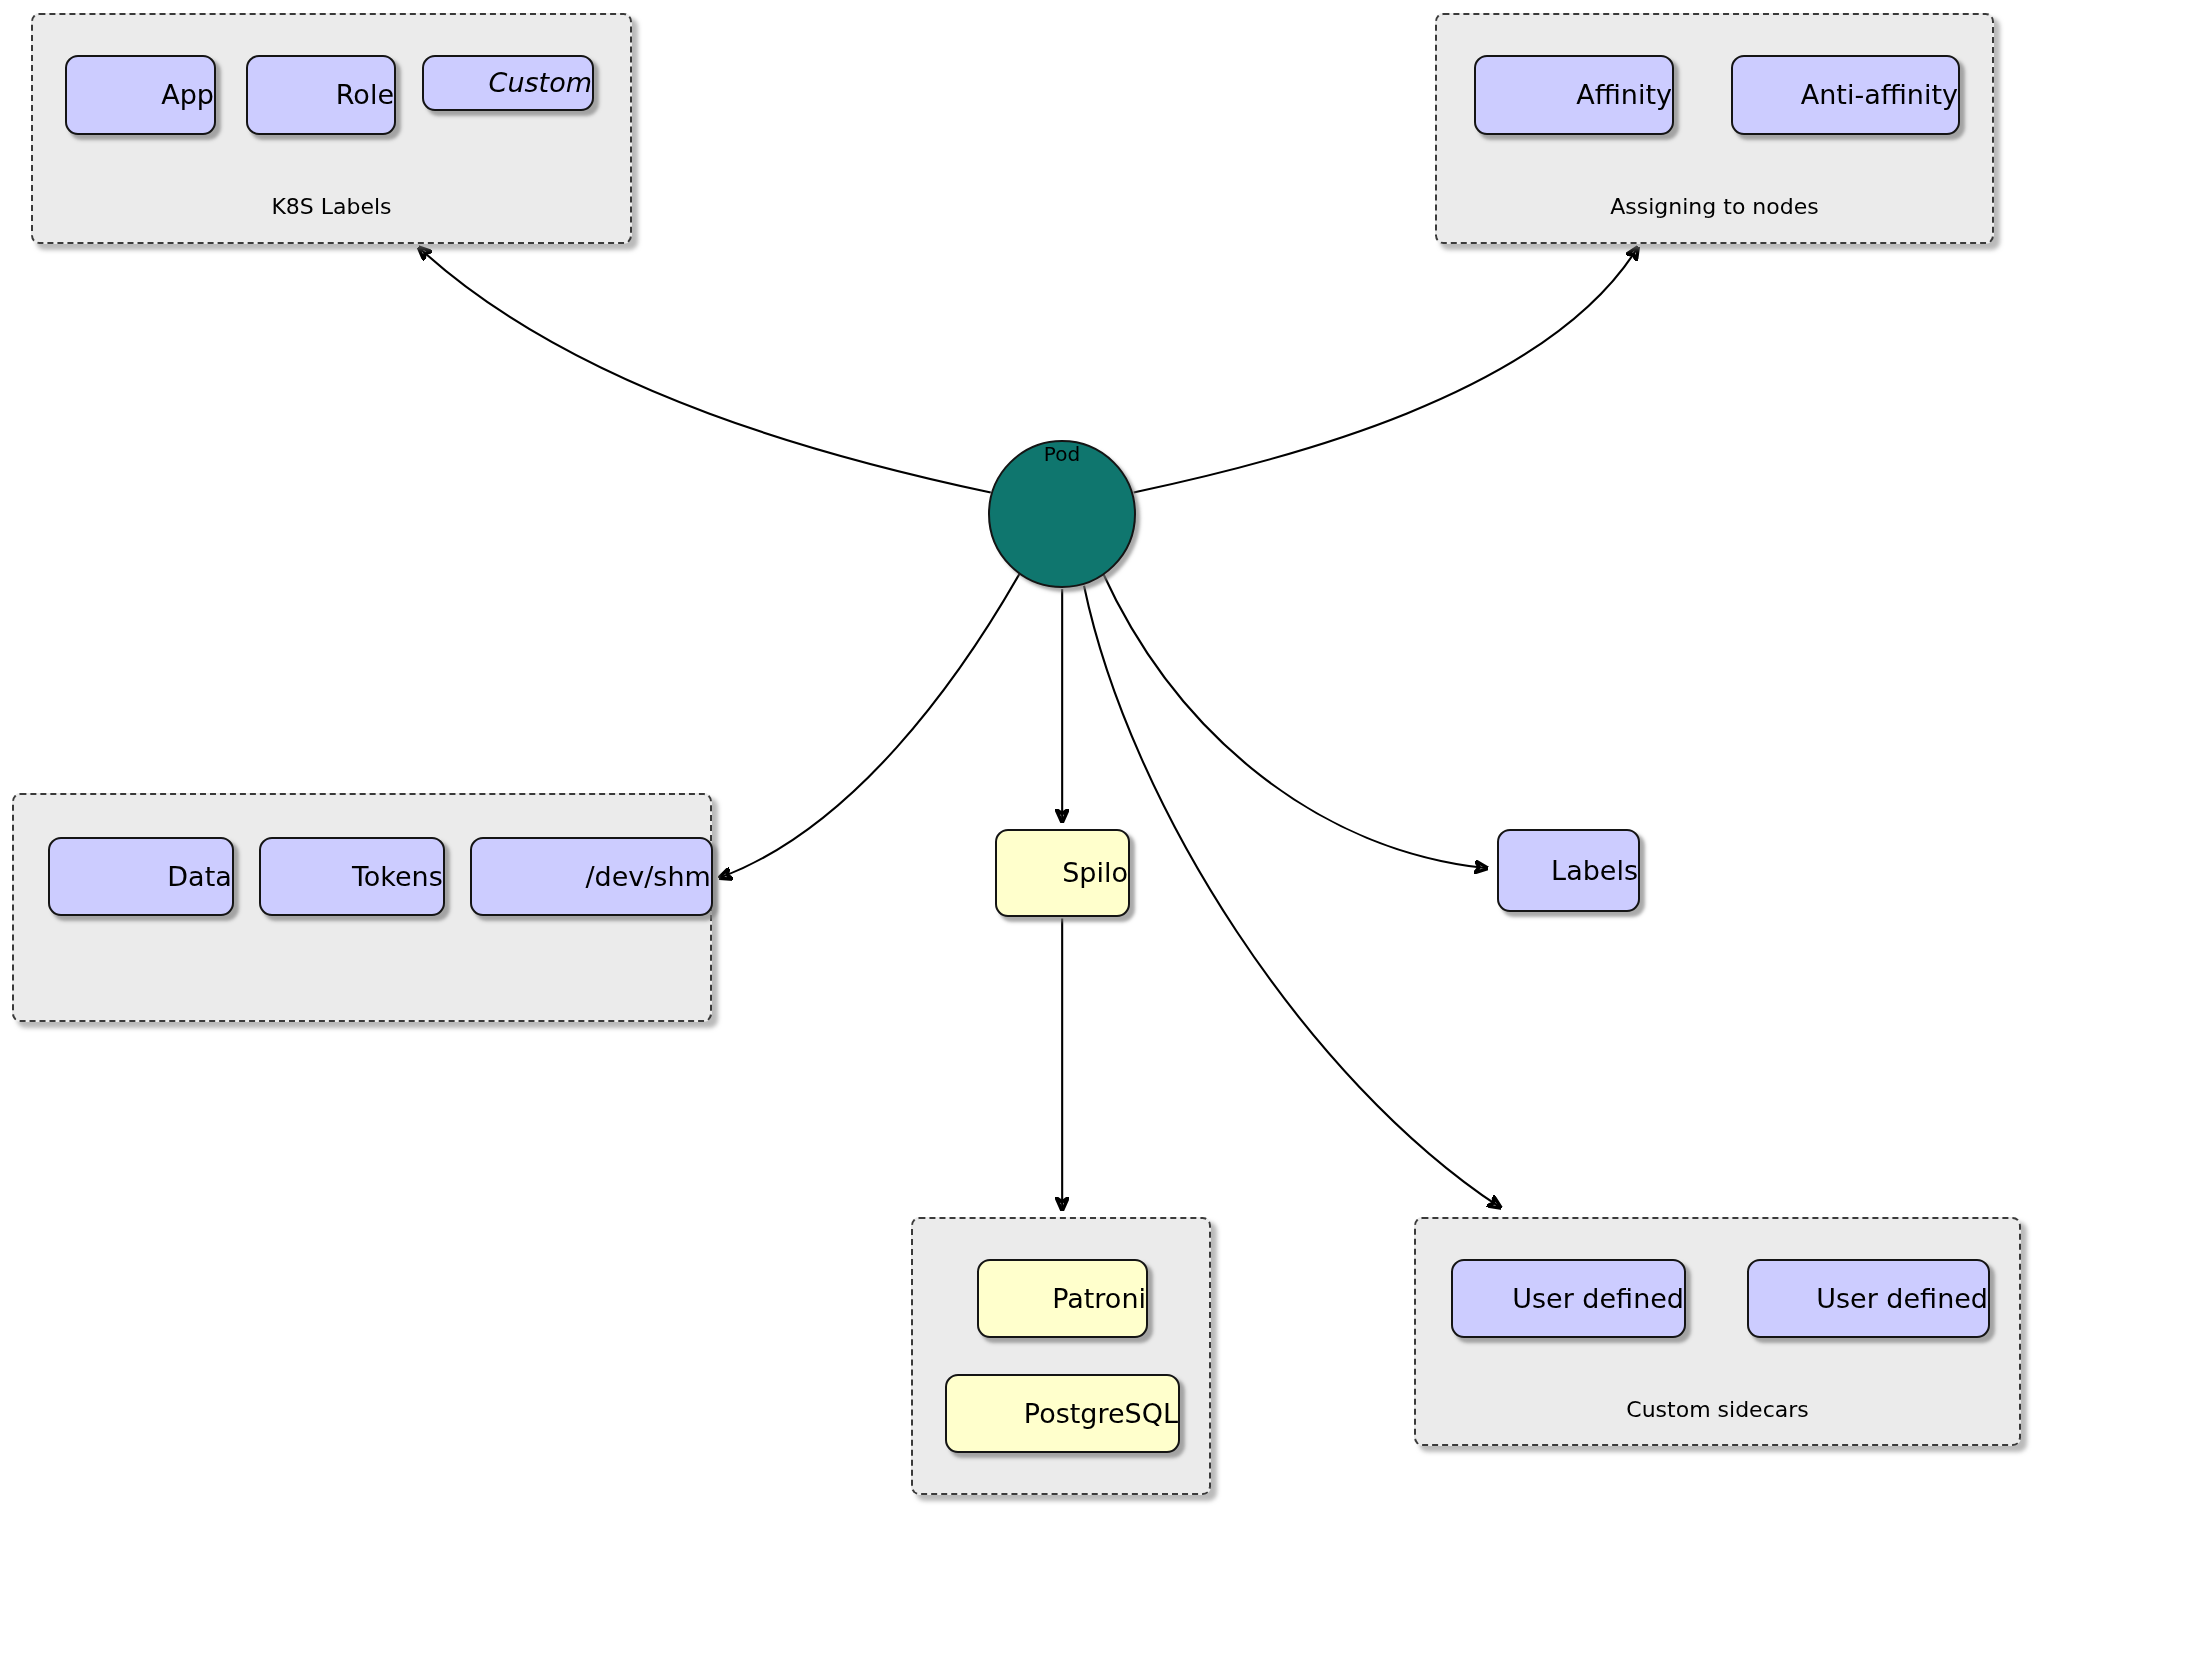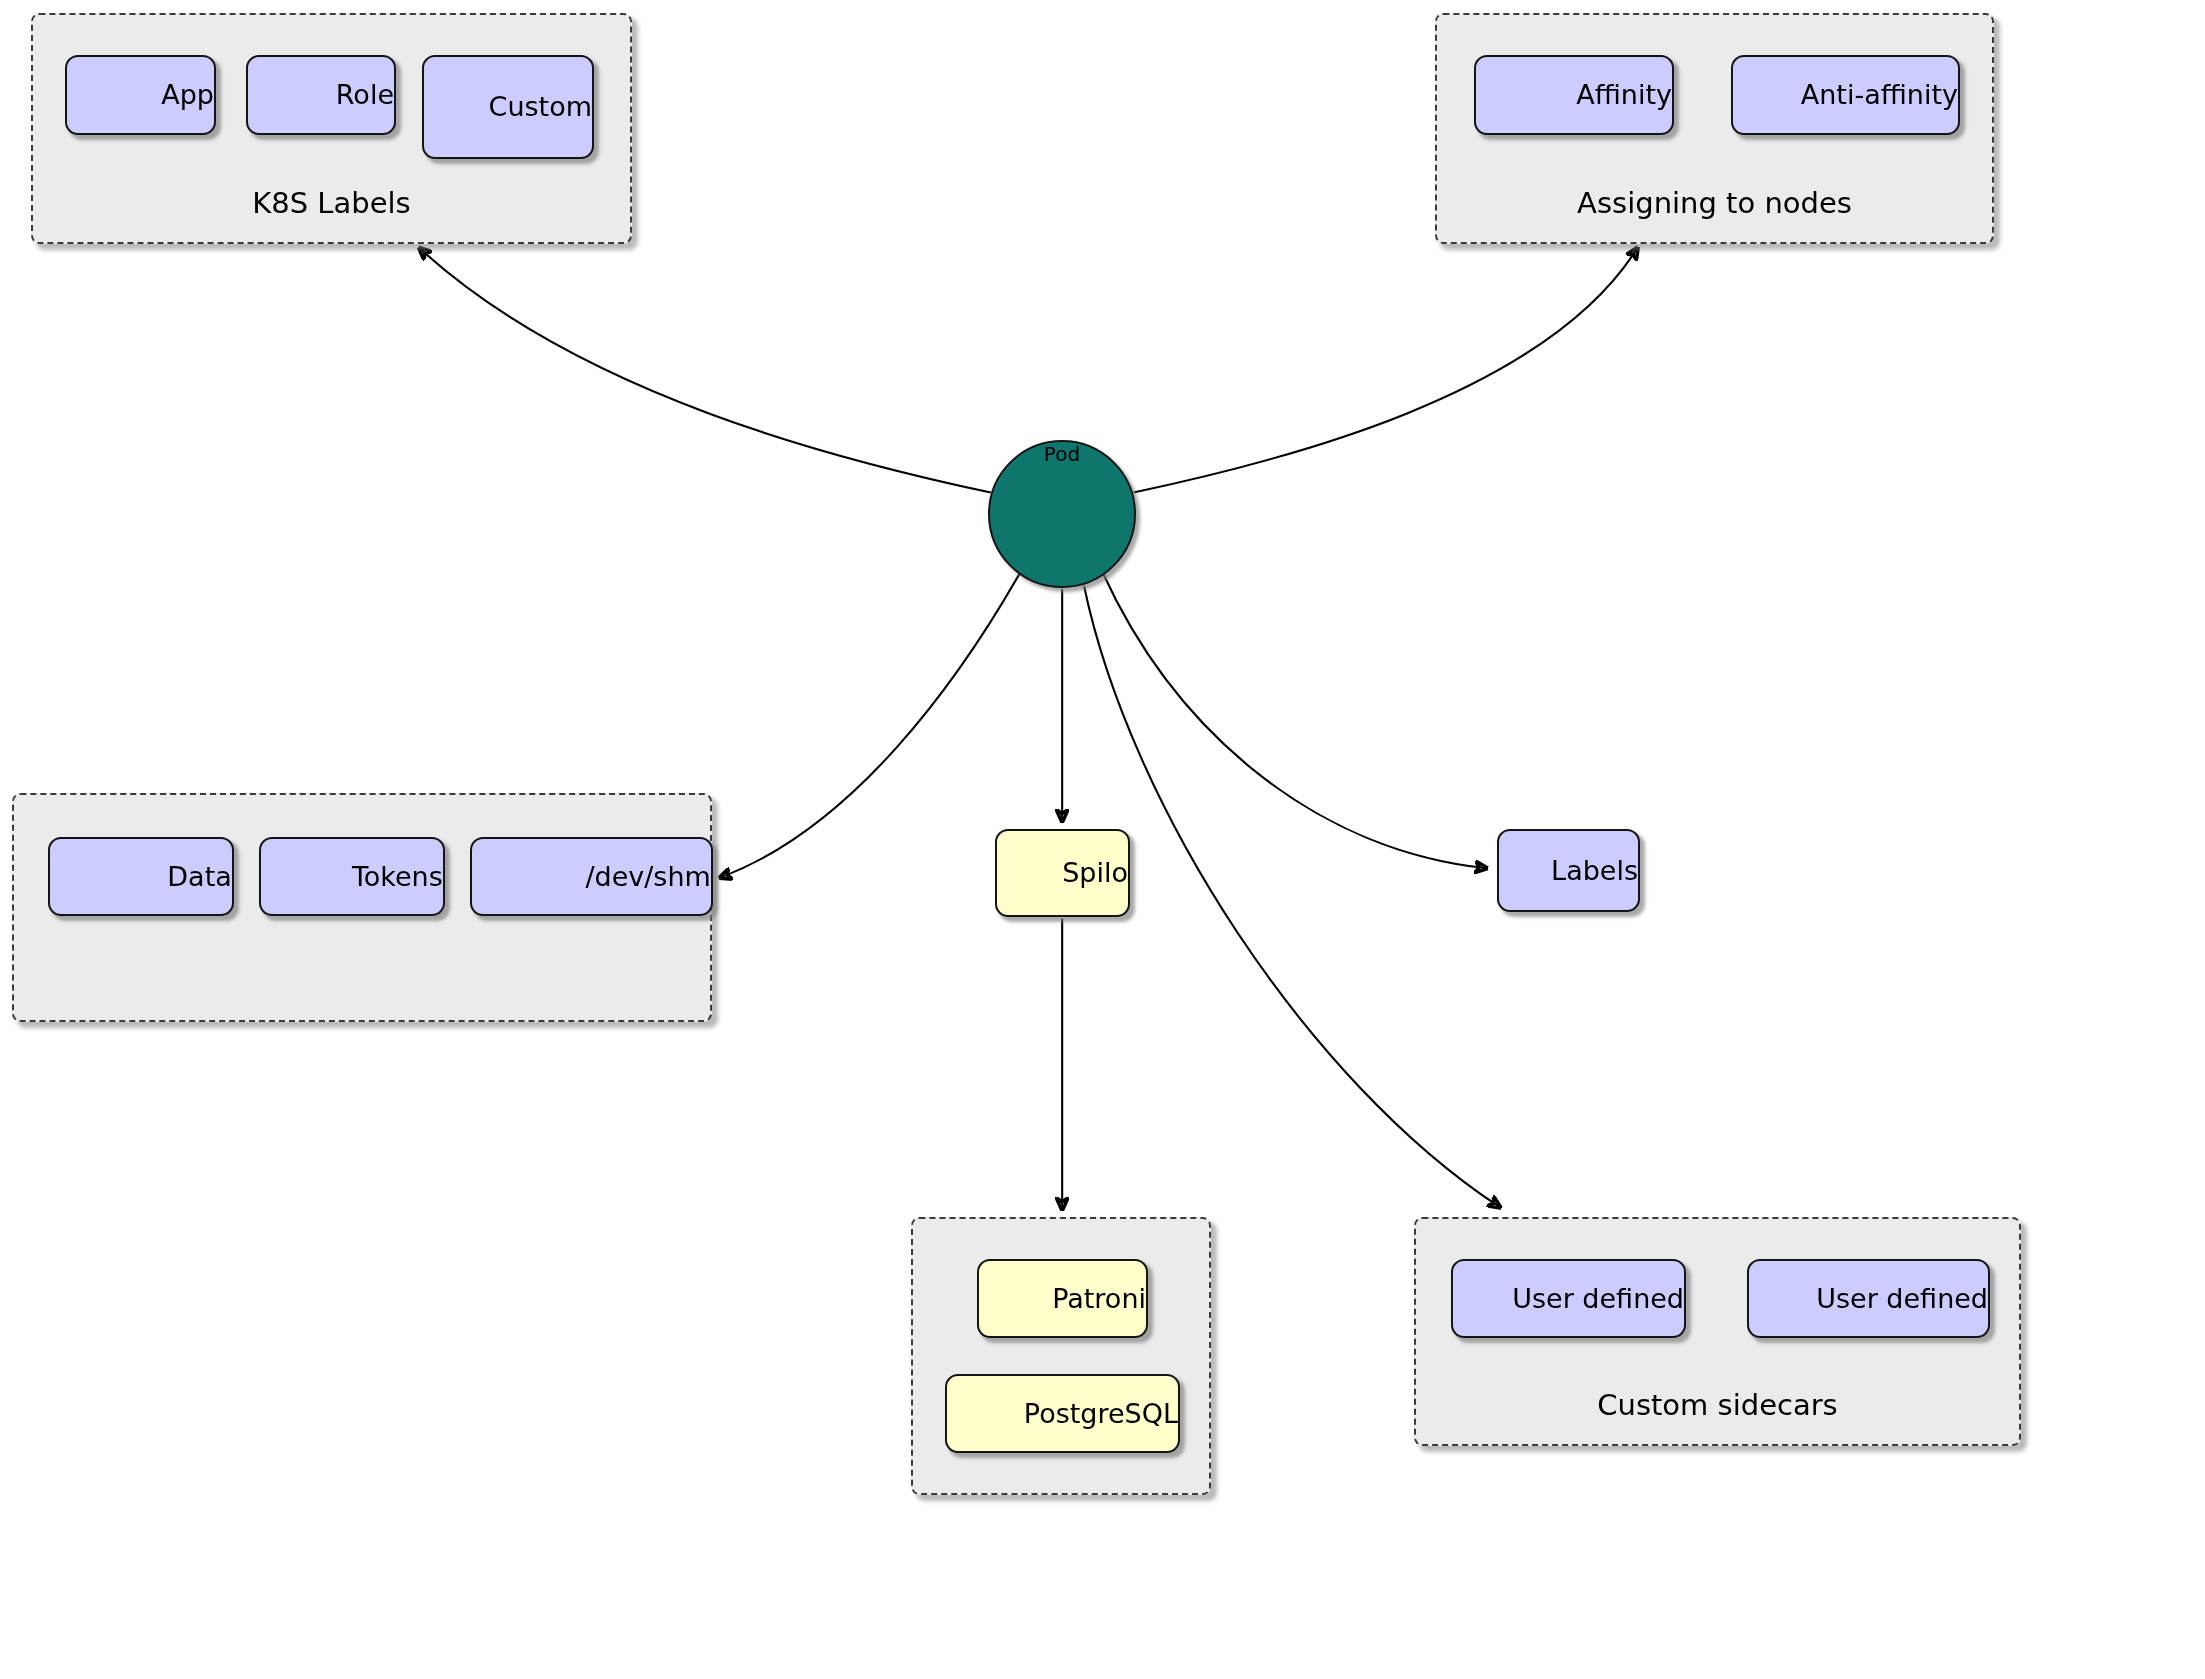--- a/index.html
+++ b/index.html
@@ -19,21 +19,21 @@
     border: 2.1px dashed #3a3a3a;
     border-radius: 8.4px;
     box-shadow: 5.9px 5.9px 4.2px rgba(130,130,130,0.55);
   }
   .group-label {
     position: absolute;
     left: 0;
     right: 0;
     bottom: 22px;
     text-align: center;
-    font-size: 29px;
+    font-size: 22px;
     line-height: 1.1;
     color: #000;
   }
   .node {
     position: absolute;
     display: flex;
     align-items: center;
     justify-content: flex-end;
     border: 2.1px solid #141414;
     border-radius: 13px;
@@ -90,21 +90,21 @@
     <path d="M 1264 1093 L 1264 1438" marker-end="url(#arrow)"></path>
   </svg>
 
   <div class="group" style="left:31px; top:12.6px; width:601px; height:231px;">
     <div class="node lavender" style="left:32px; top:40px; width:151px; height:80px;">
       <span>App</span>
     </div>
     <div class="node lavender" style="left:213px; top:40px; width:150px; height:80px;">
       <span>Role</span>
     </div>
-    <div class="node lavender" style="left:389px; top:40px; width:172px; height:104px;">
+    <div class="node lavender" style="left:389px; top:40px; width:172px; height:56px;font-style:italic;">
       <span>Custom</span>
     </div>
     <div class="group-label">K8S Labels</div>
   </div>
 
   <div class="group" style="left:1435px; top:12.6px; width:559px; height:231px;padding-left:38px;">
     <div class="node lavender" style="left:37px; top:40px; width:200px; height:80px;">
       <span>Affinity</span>
     </div>
     <div class="node lavender" style="left:294px; top:40px; width:229px; height:80px;">

